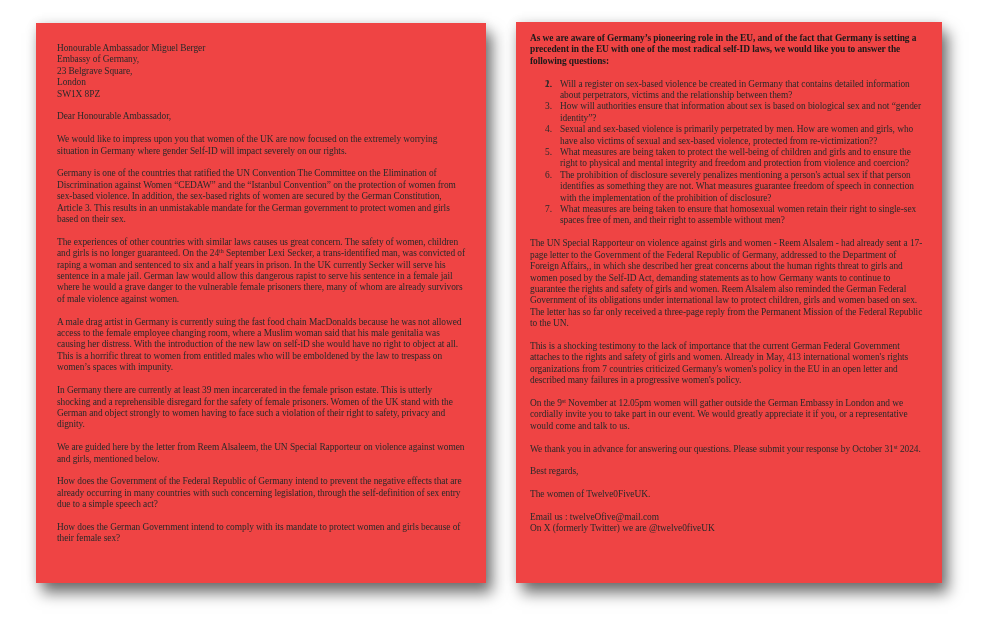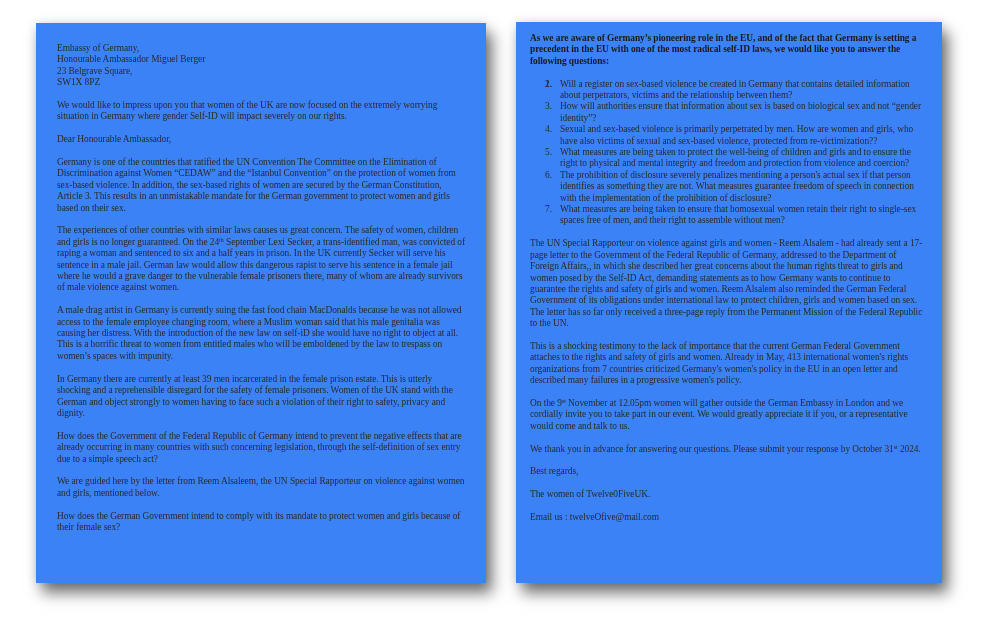--- a/index.html
+++ b/index.html
@@ -10,21 +10,21 @@
     body {
       width: 1002px;
       height: 626px;
       position: relative;
       overflow: hidden;
       font-family: "Liberation Serif", "DejaVu Serif", serif;
       color: #2a2a2a;
     }
     .page {
       position: absolute;
-      background: #3b82f6;
+      background: #ef4444;
       box-shadow: 6px 10px 14px rgba(0,0,0,0.55), 0 0 10px rgba(0,0,0,0.12);
       box-sizing: border-box;
     }
     #page-left {
       left: 36px;
       top: 23px;
       width: 450px;
       height: 560px;
       padding: 20px 20px 0 21px;
     }
@@ -68,33 +68,34 @@
       top: 0;
     }
     .tight { margin-bottom: 0 !important; }
   </style>
 </head>
 <body>
 
 <div class="page" id="page-left">
   <div class="txt">
     <p class="addr">
+      <span style="display:block">Honourable Ambassador Miguel Berger</span>
       <span style="display:block">Embassy of Germany,</span>
-      <span style="display:block">Honourable Ambassador Miguel Berger</span>
       <span style="display:block">23 Belgrave Square,</span>
+      <span style="display:block">London</span>
       <span style="display:block">SW1X 8PZ</span>
     </p>
+    <p>Dear Honourable Ambassador,</p>
     <p>We would like to impress upon you that women of the UK are now focused on the extremely worrying situation in Germany where gender Self-ID will impact severely on our rights.</p>
-    <p>Dear Honourable Ambassador,</p>
     <p>Germany is one of the countries that ratified the UN Convention The Committee on the Elimination of Discrimination against Women “CEDAW” and the “Istanbul Convention”  on the protection of women from sex-based violence. In addition, the sex-based rights of women are secured by the German Constitution, Article 3. This results in an unmistakable mandate for the German government to protect women and girls based on their sex.</p>
     <p><span>The experiences of other countries with similar laws causes us great concern. The safety of women, children and girls is no longer guaranteed. On the 24</span><sup>th</sup><span> September Lexi Secker, a trans-identified man, was convicted of raping a woman and sentenced to six and a half years in prison. In the UK currently Secker will serve his sentence in a male jail. German law would allow this dangerous rapist to serve his sentence in a female jail where he would a grave danger to the vulnerable female prisoners there, many of whom are already survivors of male violence against women.</span></p>
     <p>A male drag artist in Germany is currently suing the fast food chain MacDonalds because he was not allowed access to the female employee changing room, where a Muslim woman said that his male genitalia was causing her distress. With the introduction of the new law on self-iD she would have no right to object at all. This is a horrific threat to women from entitled males who will be emboldened by the law to trespass on women’s spaces with impunity.</p>
     <p>In Germany there are currently at least 39 men incarcerated in the female prison estate. This is utterly shocking and a reprehensible disregard for the safety of female prisoners. Women of the UK stand with the German and object strongly to women having to face such a violation of their right to safety, privacy and dignity.</p>
+    <p>We are guided here by the letter from Reem Alsaleem, the UN Special Rapporteur on violence against women and girls, mentioned below.</p>
     <p>How does the Government of the Federal Republic of Germany intend to prevent the negative effects that are already occurring in many countries with such concerning legislation, through the self-definition of sex entry due to a simple speech act?</p>
-    <p>We are guided here by the letter from Reem Alsaleem, the UN Special Rapporteur on violence against women and girls, mentioned below.</p>
     <p class="tight">How does the German Government intend to comply with its mandate to protect women and girls because of their female sex?</p>
   </div>
 </div>
 
 <div class="page" id="page-right">
   <div class="txt">
     <p class="bold-intro">As we are aware of Germany’s pioneering role in the EU, and of the fact that Germany is setting a precedent in the EU with one of the most radical self-ID laws, we would like you to answer the following questions:</p>
     <ol class="questions">
       <li><span class="num">1.</span></li>
       <li><span class="num">2.</span><span>Will a register on sex-based violence be created in Germany that contains detailed information about perpetrators, victims and the relationship between them?</span></li>
@@ -105,15 +106,16 @@
       <li><span class="num">7.</span><span>What measures are being taken to ensure that homosexual women retain their right to single-sex spaces free of men, and their right to assemble without men?</span></li>
     </ol>
     <p>The UN Special Rapporteur on violence against girls and women - Reem Alsalem - had already sent a 17-page letter to the Government of the Federal Republic of Germany, addressed to the Department of Foreign Affairs,, in which she described her great concerns about the human rights threat to girls and women posed by the Self-ID Act, demanding statements as to how Germany wants to continue to guarantee the rights and safety of girls and women. Reem Alsalem also reminded the German Federal Government of its obligations under international law to protect children, girls and women based on sex. The letter has so far only received a three-page reply from the Permanent Mission of the Federal Republic to the UN.</p>
     <p>This is a shocking testimony to the lack of importance that the current German Federal Government attaches to the rights and safety of girls and women. Already in May, 413 international women's rights organizations from 7 countries criticized Germany's women's policy in the EU in an open letter and described many failures in a progressive women's policy.</p>
     <p><span>On the 9</span><sup>st</sup><span> November at 12.05pm women will gather outside the German Embassy in London and we cordially invite you to take part in our event. We would greatly appreciate it if you, or a representative would come and talk to us.</span></p>
     <p><span>We thank you in advance for answering our questions. Please submit your response by October 31</span><sup>st</sup><span> 2024.</span></p>
     <p>Best regards,</p>
     <p>The women of Twelve0FiveUK.</p>
     <p class="tight">
       <span style="display:block">Email us : twelveOfive@mail.com</span>
+      <span style="display:block">On X (formerly Twitter) we are @twelve0fiveUK</span>
     </p>
   </div>
 </div>
 
 </body></html>

